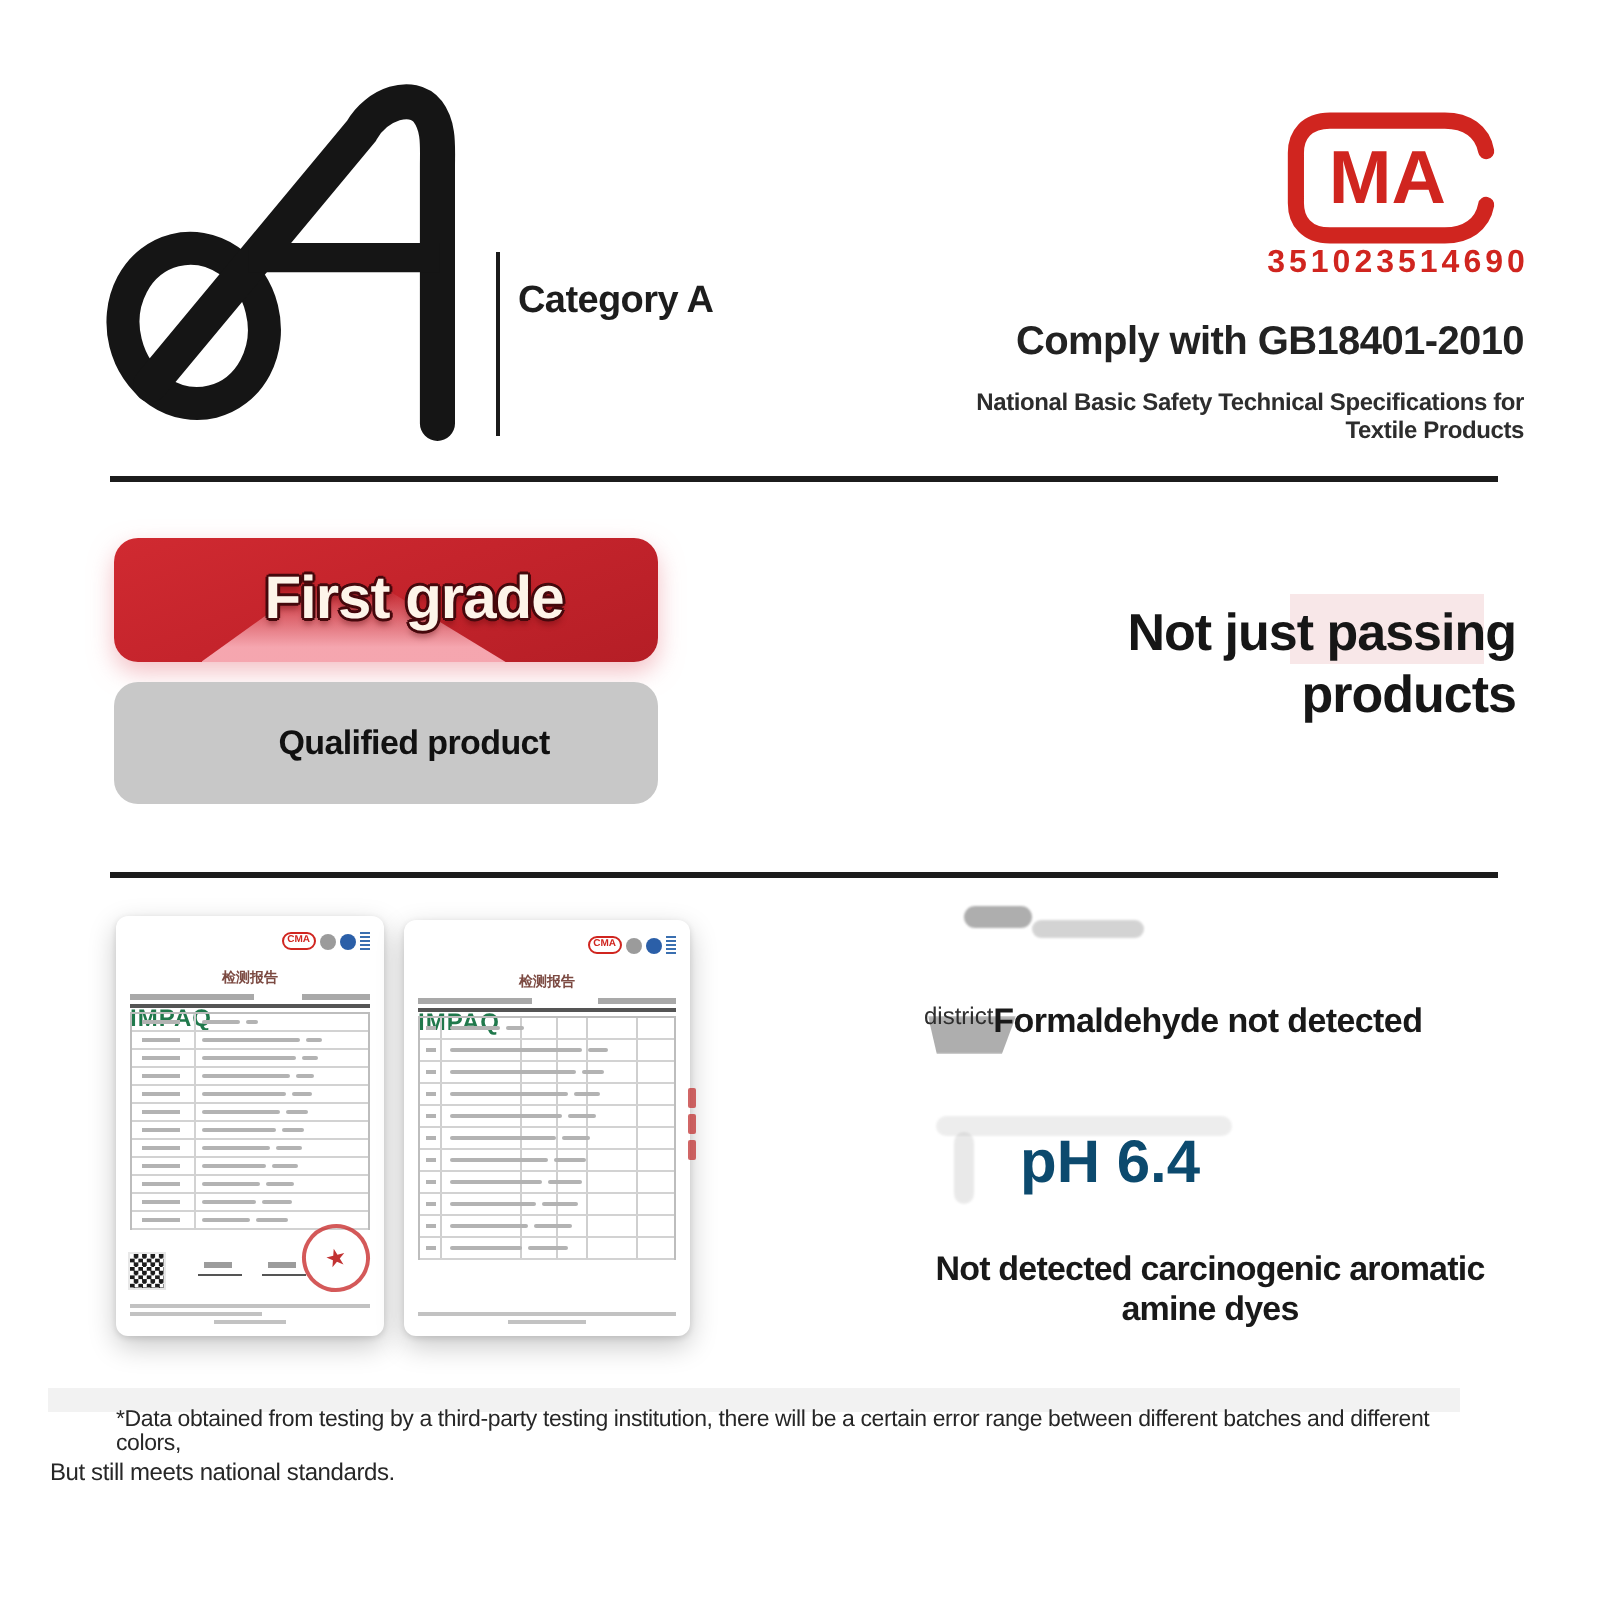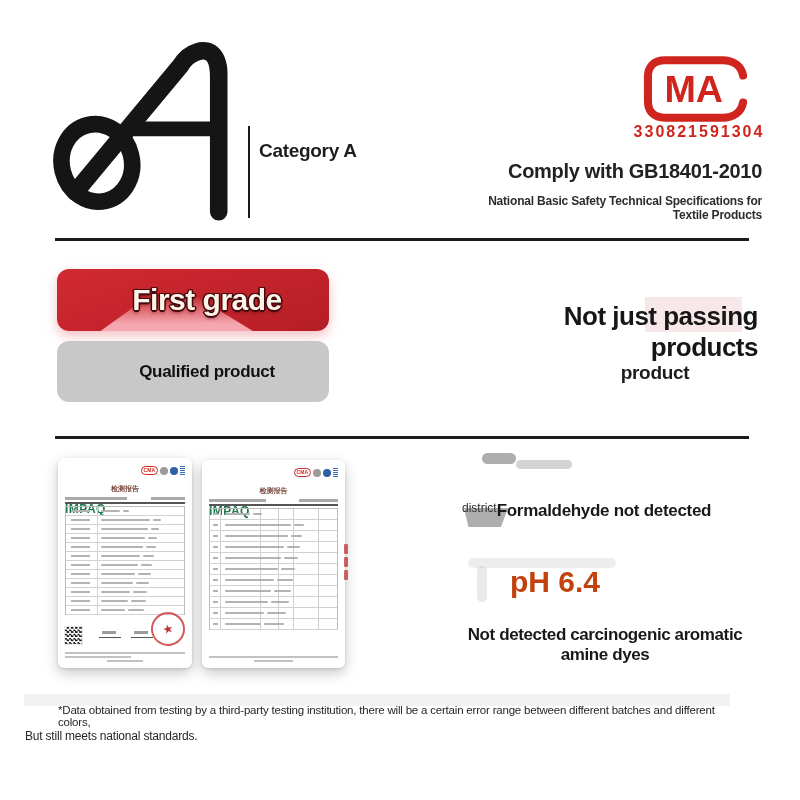--- a/index.html
+++ b/index.html
@@ -106,21 +106,21 @@
   .odorless-label{font-size:33px;font-weight:700;letter-spacing:-0.5px;color:#171717;margin-left:2px;}
   .smudge{position:absolute;background:#a0a0a0;opacity:.85;filter:blur(.6px);}
   #smudge1{left:482px;top:453px;width:34px;height:11px;border-radius:6px;}
   #smudge2{left:516px;top:460px;width:56px;height:9px;border-radius:5px;opacity:.45;}
   #smudge3{left:464px;top:508px;width:44px;height:19px;clip-path:polygon(0 0,100% 0,84% 100%,10% 100%);}
   .feat-formaldehyde-row{position:absolute;left:462px;top:501px;display:flex;align-items:flex-start;}
   .district-label{font-size:12px;font-weight:400;color:#2e2e2e;}
   .formaldehyde-label{font-size:17px;font-weight:700;letter-spacing:-0.3px;color:#191919;}
   #smudge4{left:468px;top:558px;width:148px;height:10px;border-radius:5px;opacity:.18;}
   #smudge5{left:477px;top:566px;width:10px;height:36px;border-radius:5px;opacity:.22;}
-  .ph-label{position:absolute;left:510px;top:565px;font-size:30px;font-weight:700;color:#c2410c;}
+  .ph-label{position:absolute;left:510px;top:565px;font-size:30px;font-weight:700;color:#0c4a6e;}
   .amine-label{position:absolute;left:450px;top:625px;width:310px;text-align:center;
     font-size:17px;font-weight:700;letter-spacing:-0.4px;color:#191919;}
 
   
   .footer-band{position:absolute;left:24px;top:694px;width:706px;height:12px;background:#f2f2f2;}
   .disclaimer1{position:absolute;left:58px;top:704px;width:692px;font-size:11.5px;color:#272727;letter-spacing:-0.2px;}
   .disclaimer2{position:absolute;left:25px;top:729px;font-size:12px;color:#272727;letter-spacing:-0.2px;}
 </style>
 </head>
 <body>
@@ -133,38 +133,37 @@
     <path d="M 74 113 L 172 113" fill="none" stroke="#151515" stroke-width="15"></path>
   </svg>
 
   <div class="vline"></div>
   <div class="category-label">Category A</div>
 
   <svg id="cma-logo" viewBox="0 0 130 78">
     <path d="M 113 24 C 111 13 102 7 90 7 L 26 7 C 13 7 7 15 7 25 L 7 53 C 7 63 13 71 26 71 L 90 71 C 102 71 111 65 113 54" fill="none" stroke="#d0251f" stroke-width="9" stroke-linecap="round"></path>
     <text x="58" y="53" text-anchor="middle" font-family="Liberation Sans, sans-serif" font-size="42" font-weight="bold" fill="#d0251f">MA</text>
   </svg>
-  <div class="cma-number">330821591304</div>
+  <div class="cma-number">351023514690</div>
 
   <div class="comply-title">Comply with GB18401-2010</div>
   <div class="comply-subtitle">National Basic Safety Technical Specifications for Textile Products</div>
 
   <div class="divider" id="divider1"></div>
 
   <div class="btn-first">
     <div class="beam"></div>
     <div class="label">First grade</div>
   </div>
   <div class="btn-qualified">
     <div class="label">Qualified product</div>
   </div>
 
   <div class="pink-highlight"></div>
   <div class="claim-title">Not just passing products</div>
-  <div class="claim-sub" id="claim-sub2">product</div>
 
   <div class="divider" id="divider2"></div>
 
   <div class="report-card" id="report-left">
     <div class="report-head">
       <div class="impaq">IMPAQ</div>
       <div class="cert-logos">
         <span class="cma-mini">CMA</span>
         <span class="dot-gray"></span>
         <span class="dot-blue"></span>

